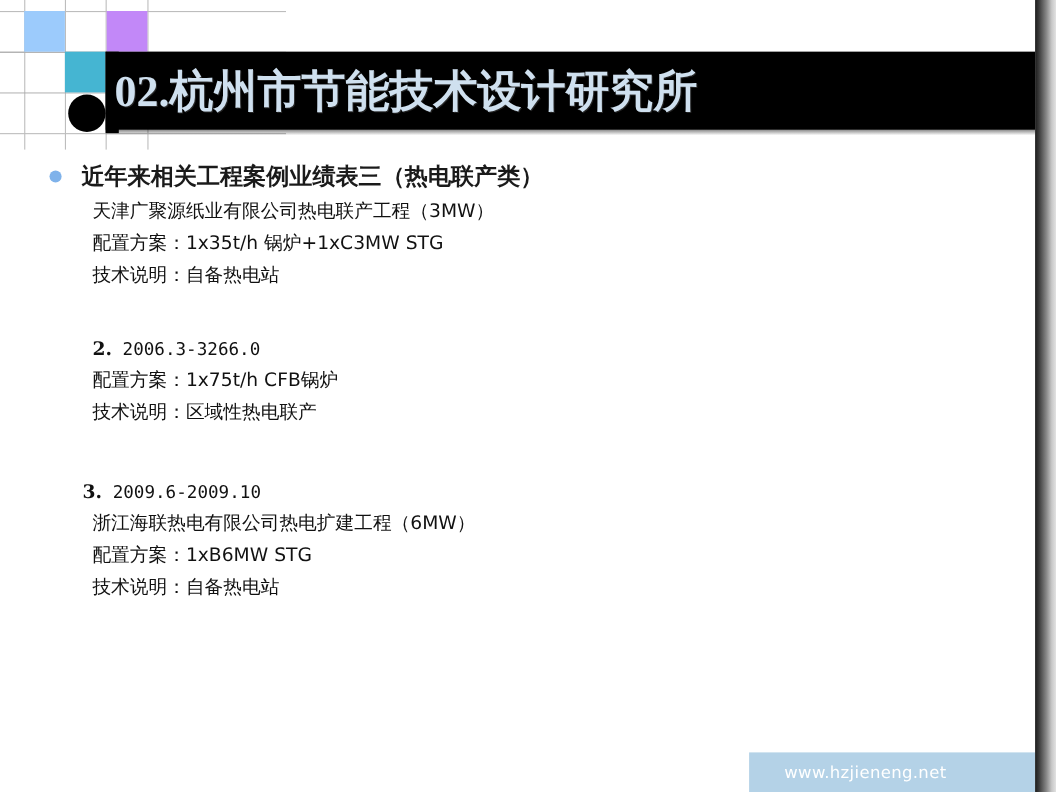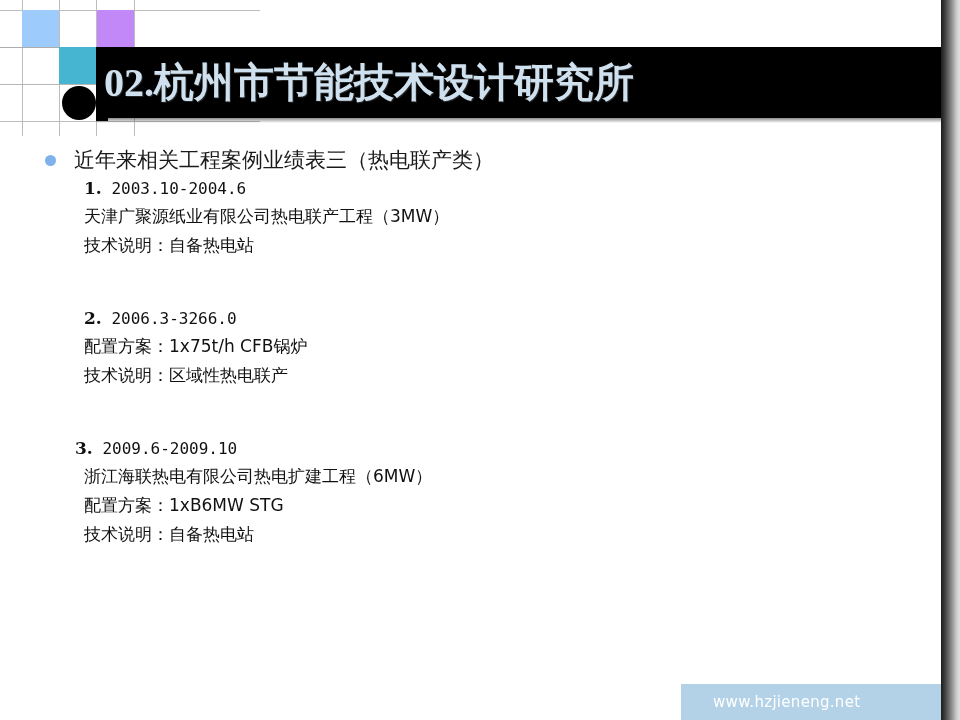--- a/index.html
+++ b/index.html
@@ -139,20 +139,21 @@
     top: 138px;
     width: 941px;
   }
 
   .bullet-row {
     position: absolute;
     left: 45px;
     top: 0;
     display: flex;
     align-items: center;
+    font-weight: bold;
   }
   .bullet-dot {
     width: 11px;
     height: 11px;
     border-radius: 50%;
     background: #7fb2ea;
     margin-right: 18px;
     flex: 0 0 auto;
   }
   .bullet-text {
@@ -242,25 +243,22 @@
     <div class="title-text">02.杭州市节能技术设计研究所</div>
 
     <div class="content">
 
       <div class="bullet-row" style="top:8px">
         <span class="bullet-dot"></span>
         <span class="bullet-text">近年来相关工程案例业绩表三（热电联产类）</span>
       </div>
 
       <div class="entry entry-1" style="top:40px">
-        <div class="entry-head">
-          <span class="num">1.</span>
-          <span>2003.10-2004.6</span>
-        </div>
         <div class="entry-line">天津广聚源纸业有限公司热电联产工程（3MW）</div>
+        <div class="entry-line">配置方案：1x35t/h 锅炉+1xC3MW STG</div>
         <div class="entry-line">技术说明：自备热电站</div>
       </div>
 
       <div class="entry entry-2" style="top:170px">
         <div class="entry-head">
           <span class="num">2.</span>
           <span>2006.3-3266.0</span>
         </div>
         <div class="entry-line">配置方案：1x75t/h CFB锅炉</div>
         <div class="entry-line">技术说明：区域性热电联产</div>

